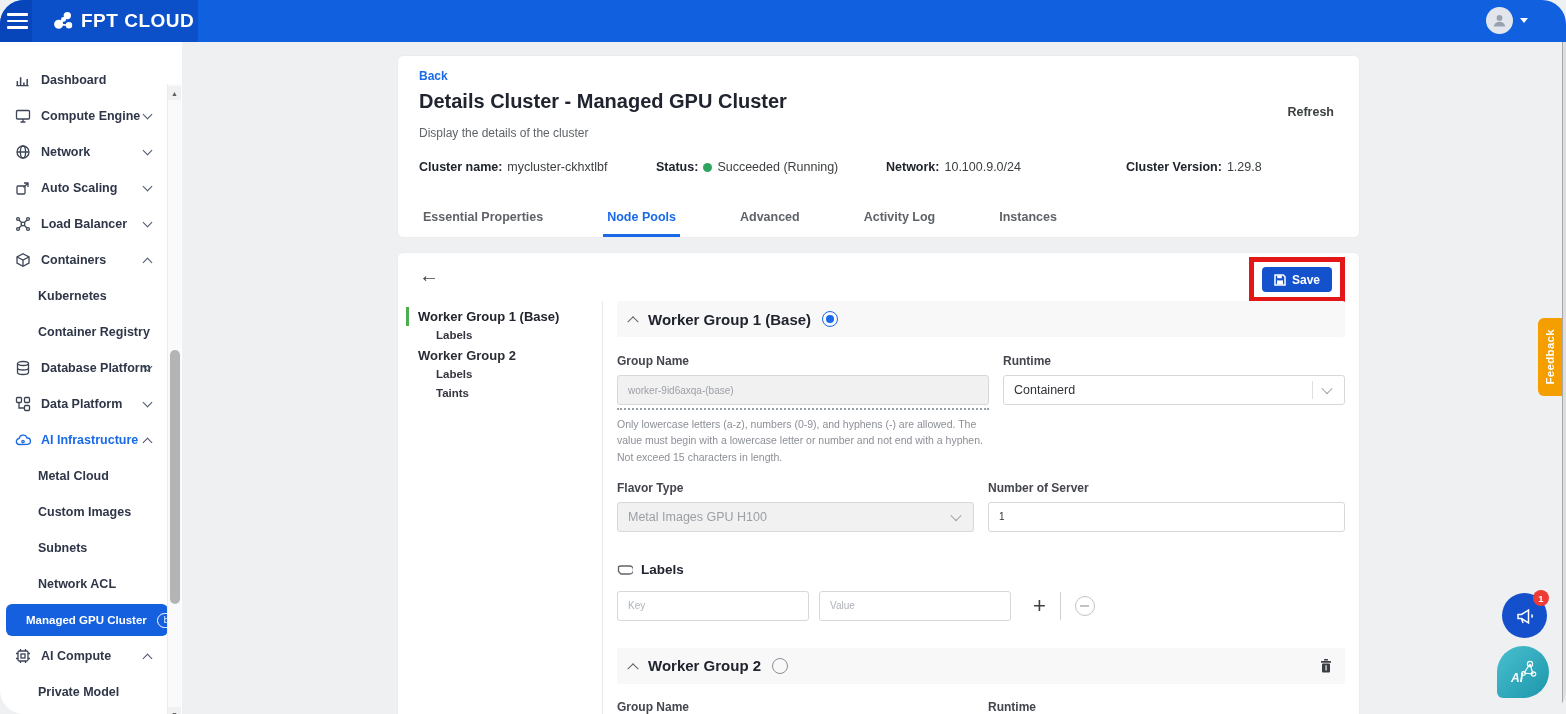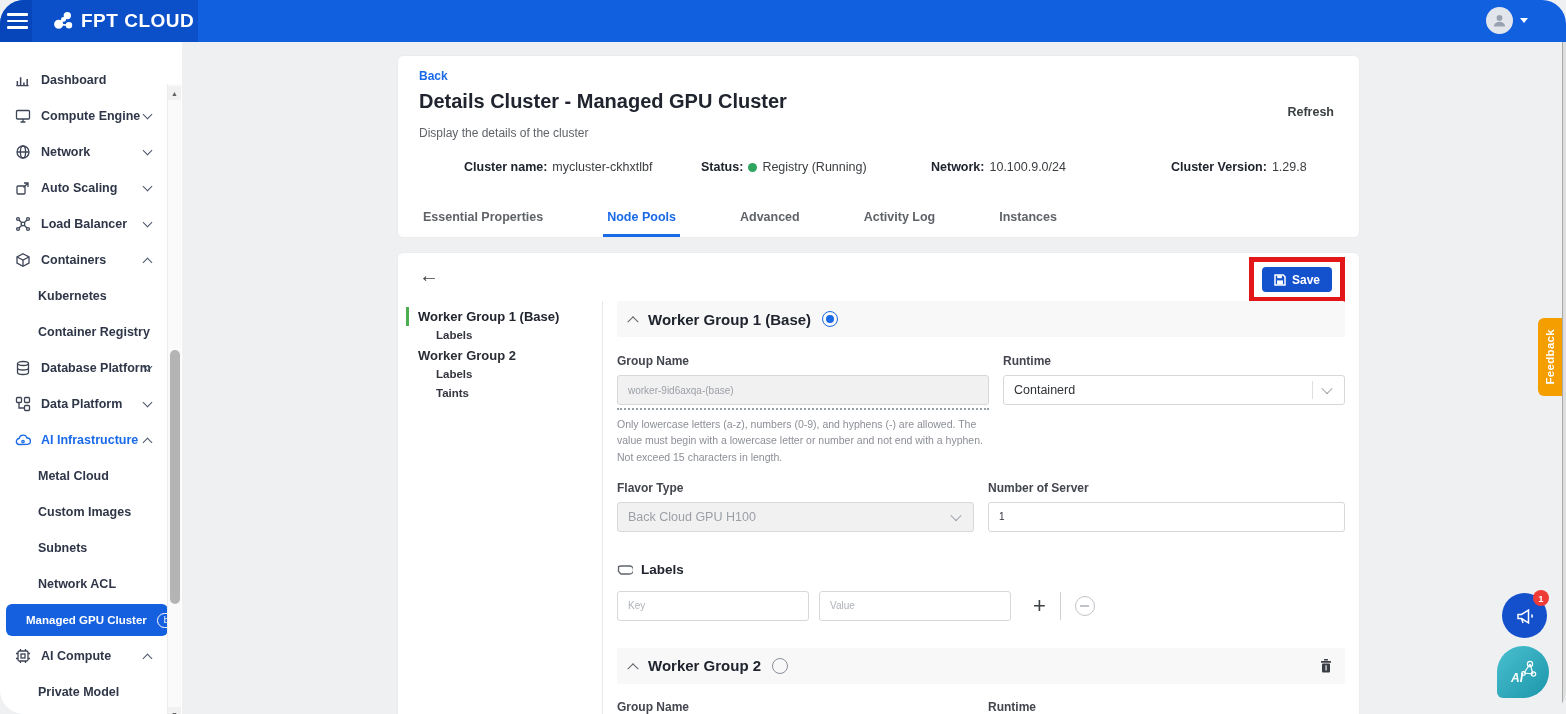--- a/index.html
+++ b/index.html
@@ -45,21 +45,21 @@
   
   .card { position:absolute; background:#fff; border-radius:6px; border:1px solid #ececee; }
   .card1 { left:397px; top:55px; width:963px; height:183px; }
   .card2 { left:397px; top:252px; width:963px; height:470px; }
 
   
   .back-link { position:absolute; left:21px; top:13px; color:#1a6ae8; font-size:12px; font-weight:bold; cursor:pointer; }
   .page-title { position:absolute; left:21px; top:34px; font-size:20px; font-weight:bold; color:#20242e; }
   .page-sub { position:absolute; left:21px; top:70px; font-size:12px; color:#5f6368; }
   .refresh { position:absolute; right:25px; top:49px; font-size:12.5px; font-weight:600; color:#3c4043; cursor:pointer; }
-  .info-row { position:absolute; left:0; top:104px; width:100%; height:18px;margin-left:45px; }
+  .info-row { position:absolute; left:0; top:104px; width:100%; height:18px; }
   .info-item { position:absolute; display:flex; align-items:center; gap:5px; font-size:12.5px; color:#3c4043; white-space:nowrap; }
   .info-item b { color:#20242e; }
   .dot { width:9px; height:9px; border-radius:50%; background:#2ea55f; display:inline-block; }
   .tabs { position:absolute; left:21px; bottom:0; display:flex; gap:56px; }
   .tab { font-size:12.5px; font-weight:bold; color:#5f6368; padding:9px 4px 10px; cursor:pointer; border-bottom:3px solid transparent; }
   .tab.active { color:#1a6ae8; border-bottom-color:#1a6ae8; }
 
   
   .panel-back { position:absolute; left:21px; top:12px; font-size:20px; color:#3c4043; cursor:pointer; line-height:20px; }
   .save-annot { position:absolute; right:14px; top:4px; border:5px solid #e31717; padding:5px 8px; background:#fff; }
@@ -322,21 +322,21 @@
     <div class="refresh">Refresh</div>
 
     <div class="info-row">
       <div class="info-item" style="left:21px;">
         <b>Cluster name:</b>
         <span>mycluster-ckhxtlbf</span>
       </div>
       <div class="info-item" style="left:258px;">
         <b>Status:</b>
         <span class="dot"></span>
-        <span>Registry (Running)</span>
+        <span>Succeeded (Running)</span>
       </div>
       <div class="info-item" style="left:488px;">
         <b>Network:</b>
         <span>10.100.9.0/24</span>
       </div>
       <div class="info-item" style="left:728px;">
         <b>Cluster Version:</b>
         <span>1.29.8</span>
       </div>
     </div>
@@ -402,21 +402,21 @@
               <span class="sel-div"></span>
               <span class="sel-chev"></span>
             </div>
           </div>
         </div>
 
         <div class="grid" style="margin-top:16px;">
           <div>
             <div class="f-label">Flavor Type</div>
             <div class="selectbox disabled">
-              <span class="sel-text">Back Cloud GPU H100</span>
+              <span class="sel-text">Metal Images GPU H100</span>
               <span class="sel-chev"></span>
             </div>
           </div>
           <div>
             <div class="f-label">Number of Server</div>
             <input class="tinput" value="1" style="">
           </div>
         </div>
 
         <div class="labels-hd">

